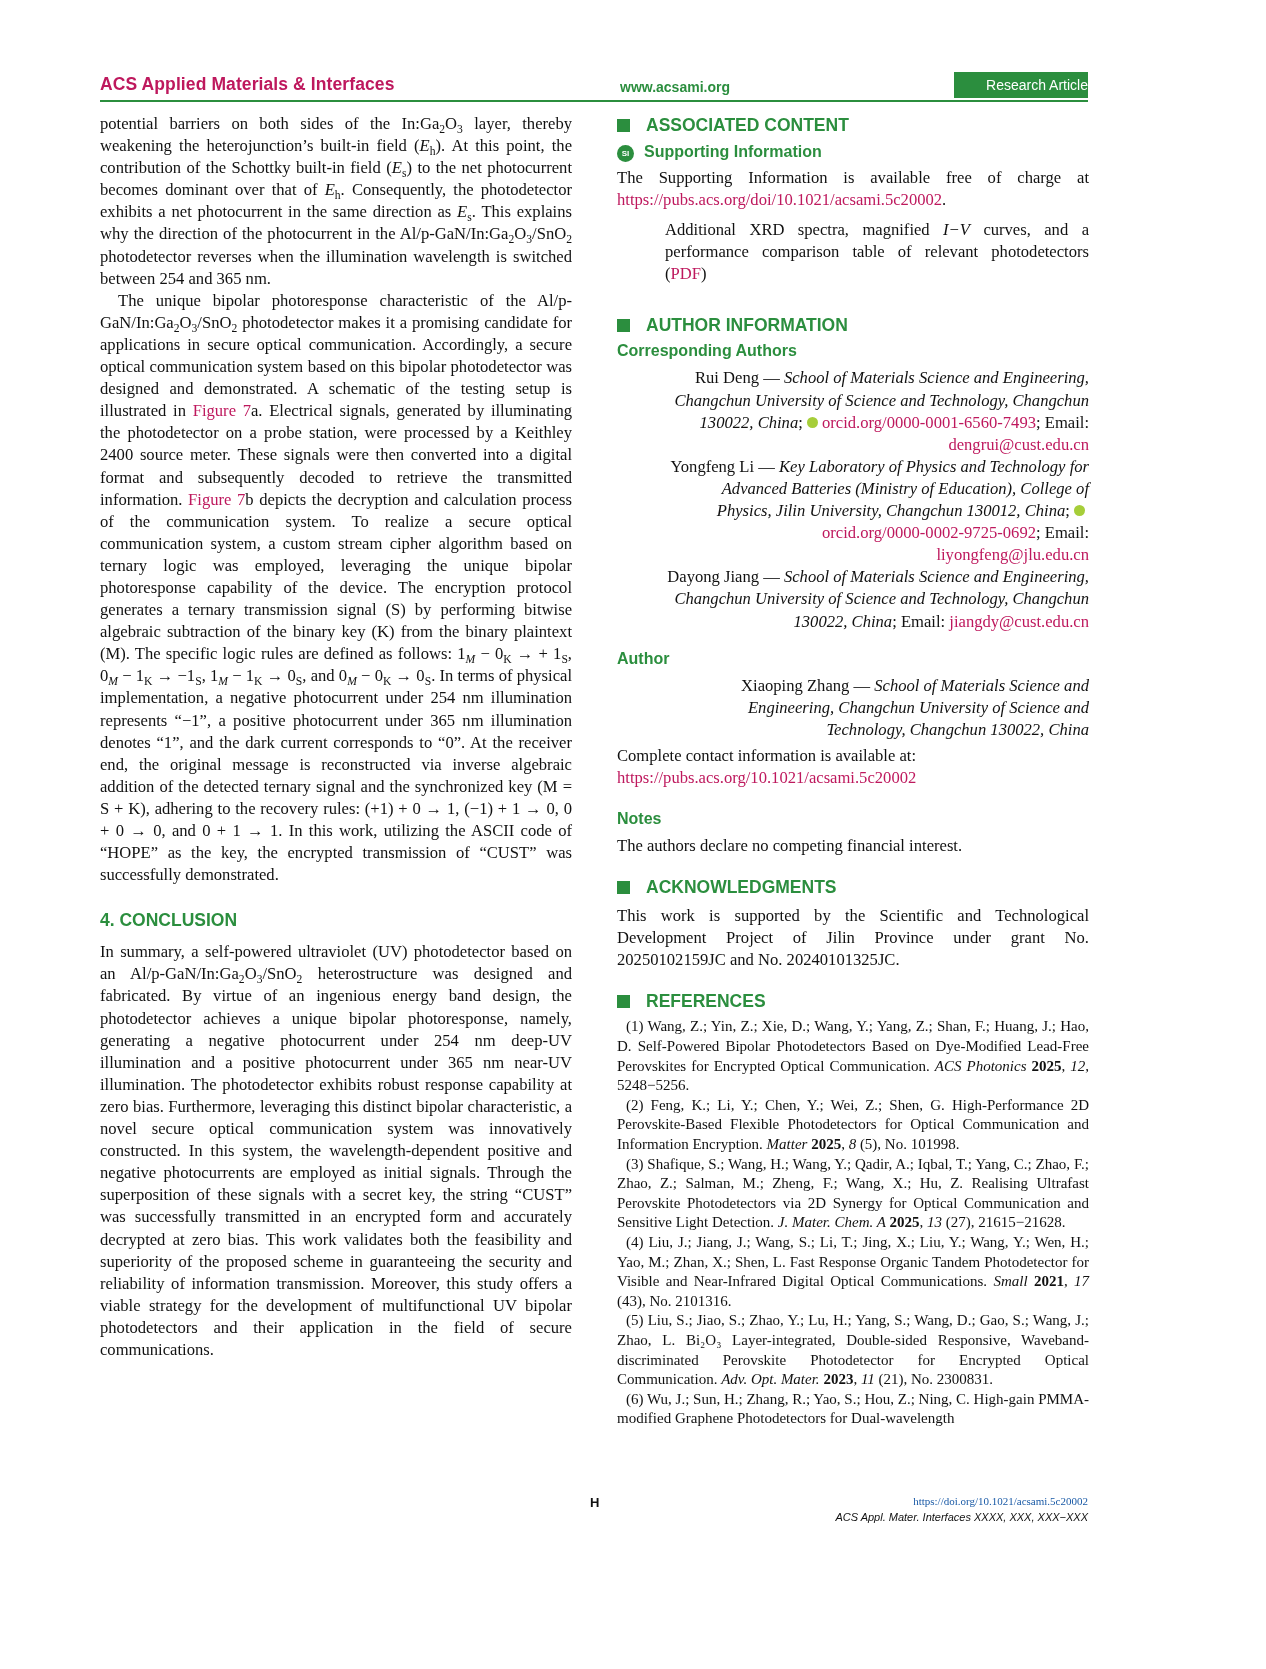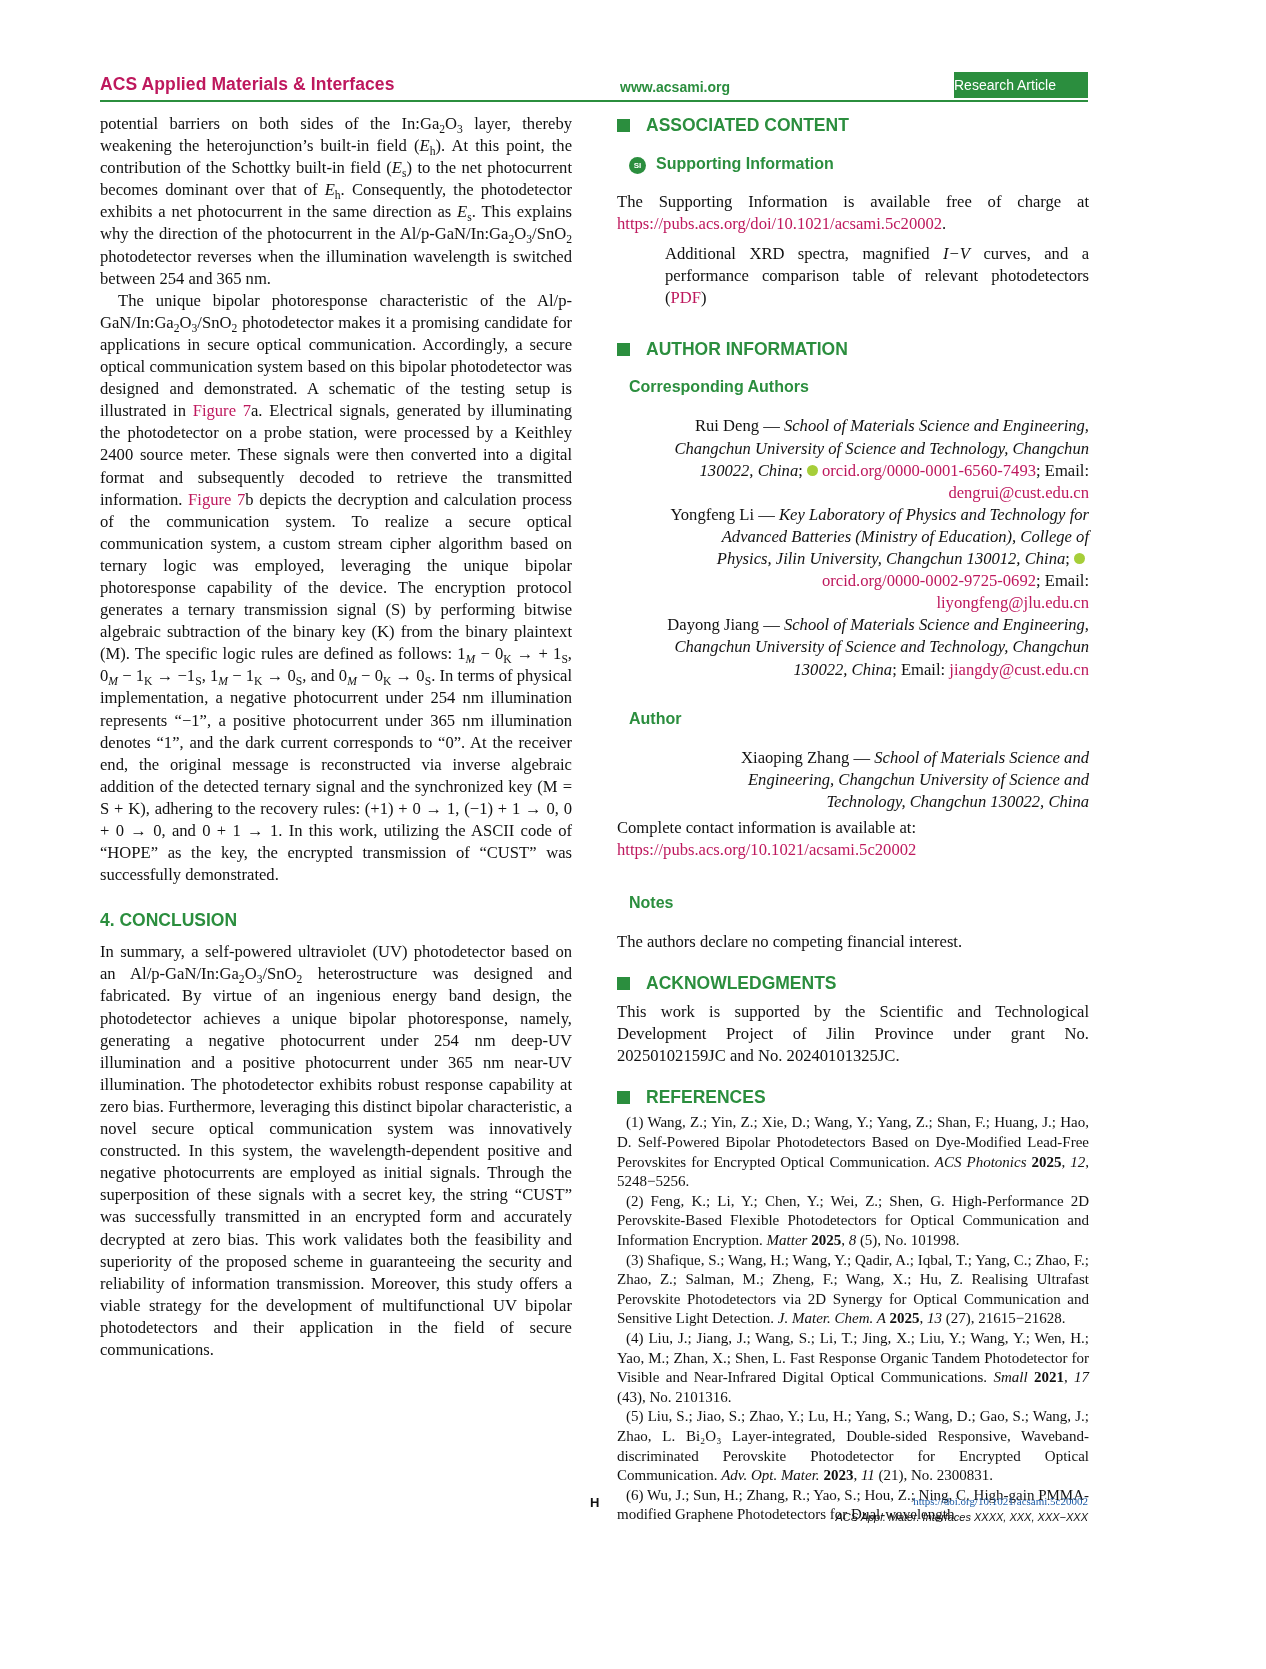--- a/index.html
+++ b/index.html
@@ -6,35 +6,35 @@
   body { width: 1266px; height: 1669px; position: relative; overflow: hidden;
          font-family: "Liberation Serif", "DejaVu Serif", serif; color: #111; }
   .hdr { position: absolute; left: 100px; top: 74px; width: 988px; height: 26px;
          border-bottom: 2px solid #2b8e3e; }
   .hdr-journal { position: absolute; left: 0; top: 0; font-family: "Liberation Sans", "DejaVu Sans", sans-serif;
          font-size: 17.5px; font-weight: bold; color: #be185d; letter-spacing: 0.1px; }
   .hdr-site { position: absolute; left: 520px; top: 5px; font-family: "Liberation Sans", "DejaVu Sans", sans-serif;
          font-size: 14px; font-weight: bold; color: #2b8e3e; }
   .hdr-badge { position: absolute; right: 0; top: -2px; width: 134px; height: 26px; background: #2b8e3e;
          color: #fff; font-family: "Liberation Sans", "DejaVu Sans", sans-serif; font-size: 14px;
-         line-height: 26px; text-align: left; }
+         line-height: 26px; text-align: right; }
   .col { position: absolute; top: 113px; width: 472px; font-size: 16.6px; line-height: 22.1px; }
   .col.left { left: 100px; }
   .col.right { left: 617px; }
   p { margin: 0; text-align: justify; }
   .ind { text-indent: 18px; }
   .link { color: #be185d; }
   sub { font-size: 70%; line-height: 0; }
   i { font-style: italic; }
   .sec-h { font-family: "Liberation Sans", "DejaVu Sans", sans-serif; font-weight: bold; color: #2b8e3e;
            font-size: 17.5px; margin: 0; line-height: 24px; }
   .sec-h .sq { display: inline-block; width: 13px; height: 13px; background: #2b8e3e; margin-right: 16px;
                vertical-align: -1px; }
   .sub-h { font-family: "Liberation Sans", "DejaVu Sans", sans-serif; color: #2b8e3e; font-size: 16px;
-           margin: 12px; line-height: 24px; }
+           margin: 0; line-height: 24px; }
   .si-icon { display: inline-block; width: 17px; height: 17px; border-radius: 50%; background: #2b8e3e;
              color: #fff; font-size: 8px; font-weight: bold; text-align: center; line-height: 17px;
              margin-right: 10px; vertical-align: 1px; font-family: "Liberation Sans", "DejaVu Sans", sans-serif; }
   .si-desc { margin-left: 48px; }
   .author { padding-left: 37px; text-indent: -18px; margin-left: 19px; text-align: right; }
   .orcid { display: inline-block; width: 11px; height: 11px; border-radius: 50%; background: #a6ce39;
            margin-right: 4px; vertical-align: 0px; }
   .refs { font-size: 15px; line-height: 19.6px; }
   .refs p { text-indent: 9px; }
   .foot-page { position: absolute; left: 590px; top: 1495px; font-family: "Liberation Sans", "DejaVu Sans", sans-serif;

